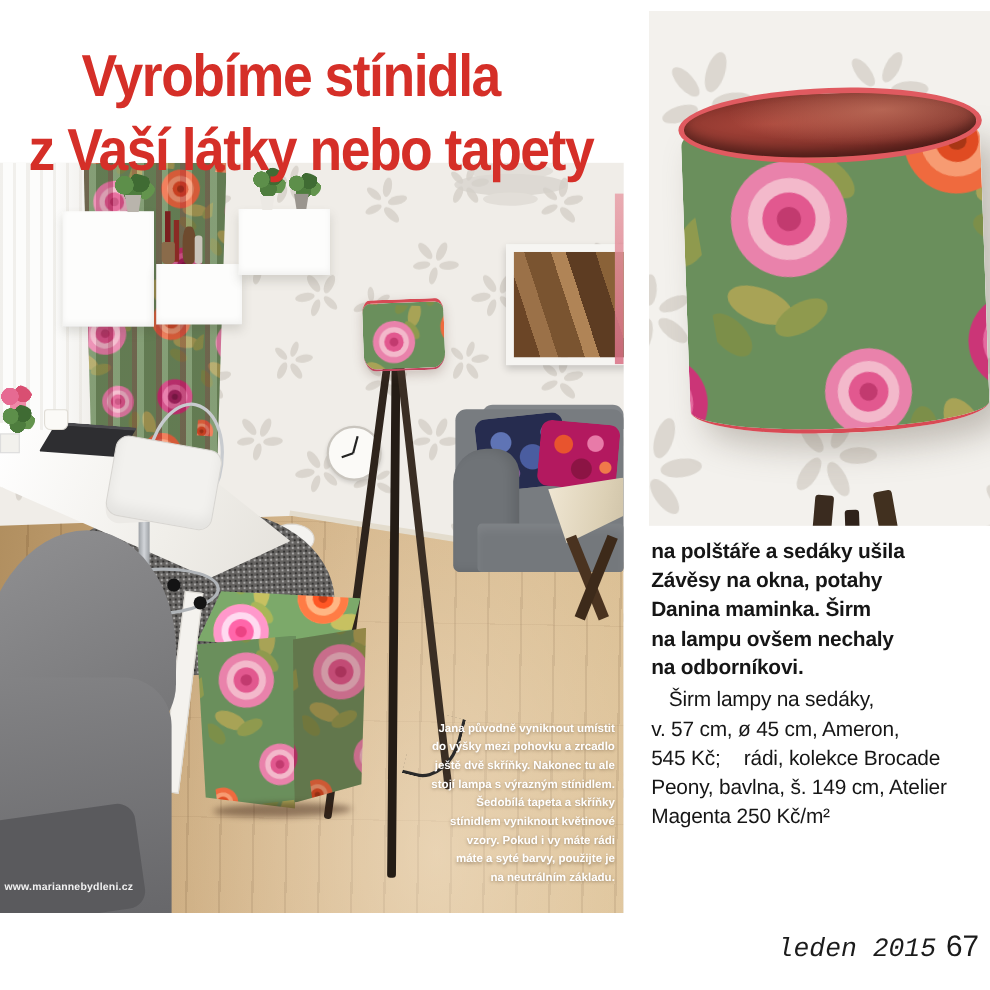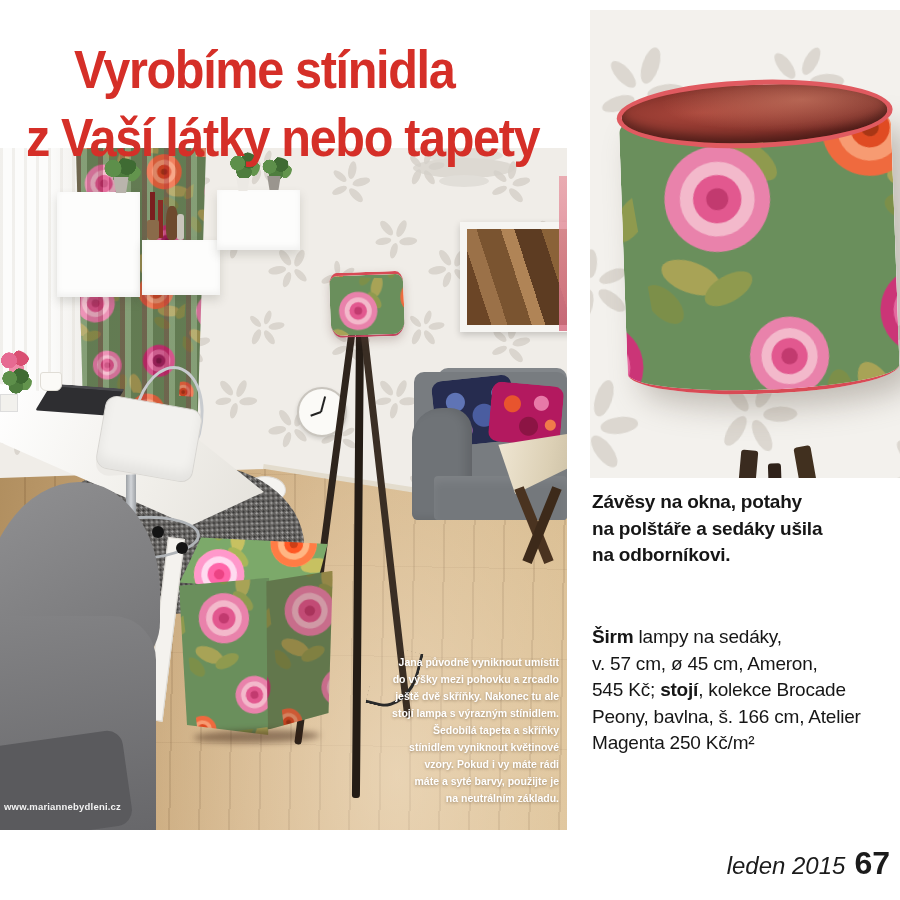--- a/index.html
+++ b/index.html
@@ -153,27 +153,27 @@
                 radial-gradient(ellipse at 30% 45%,#a8453a,#7e2f28 60%,#66241e);
      box-shadow:inset 0 -6px 10px rgba(0,0,0,.35);}
   .rleg{background:#3a2b1f;transform-origin:top center;border-radius:3px;}
   .rlegA{left:126px;top:370px;width:17px;height:96px;transform:rotate(7deg);}
   .rlegB{left:152px;top:384px;width:13px;height:82px;background:#2f221a;}
   .rlegC{left:178px;top:368px;width:17px;height:92px;transform:rotate(-8deg);background:#41301f;}
 
   
   .introTxt{position:absolute;left:592px;top:489px;font-size:19px;font-weight:700;line-height:26.5px;letter-spacing:-.2px;white-space:nowrap;}
   .detailTxt{position:absolute;left:592px;top:624px;font-size:19px;font-weight:400;line-height:26.5px;letter-spacing:-.2px;white-space:nowrap;}
-  .detailTxt .b{font-weight:700;}
+  .detailTxt .b{font-weight:400;margin-left:16px;}
 
   
   .footer{position:absolute;right:10px;top:845px;display:flex;align-items:baseline;gap:9px;color:#1b1b1b;}
   .f-site{font-weight:700;font-size:21px;letter-spacing:-.3px;}
-  .f-issue{font-family:Liberation Sans, sans-serif;font-style:italic;font-size:24px;}
-  .f-page{font-weight:700;font-size:32px;}
+  .f-issue{font-family:Liberation Mono, monospace;font-style:italic;font-size:24px;}
+  .f-page{font-weight:400;font-size:27px;}
 </style>
 </head>
 <body>
 
 <svg width="0" height="0" style="position:absolute" aria-hidden="true">
 <defs>
   <g id="g-peony-pink">
         <circle r="24" fill="#e982ab"></circle>
         <circle r="17" fill="#f3b9cb"></circle>
         <circle r="11" fill="#e2588f"></circle>
@@ -383,29 +383,31 @@
       <div class="abs shadeBody">
         <svg class="fillsvg">
             <rect width="100%" height="100%" fill="url(#floralBig)"></rect>
           </svg>
       </div>
       <div class="abs shadeRim"></div>
     </div>
   </div>
 
   <div class="introTxt">
+      <div class="ln">na polštáře a sedáky ušila</div>
       <div class="ln">Závěsy na okna, potahy</div>
-      <div class="ln">na polštáře a sedáky ušila</div>
+      <div class="ln">Danina maminka. Širm</div>
+      <div class="ln">na lampu ovšem nechaly</div>
       <div class="ln">na odborníkovi.</div>
     </div>
   <div class="detailTxt">
       <div class="ln"><span class="b">Širm</span><span> lampy na sedáky,</span></div>
       <div class="ln"><span>v. 57 cm, ø 45 cm, Ameron,</span></div>
-      <div class="ln"><span>545 Kč; </span><span class="b">stojí</span><span>, kolekce Brocade</span></div>
-      <div class="ln"><span>Peony, bavlna, š. 166 cm, Atelier</span></div>
+      <div class="ln"><span>545 Kč; </span><span class="b">rádi</span><span>, kolekce Brocade</span></div>
+      <div class="ln"><span>Peony, bavlna, š. 149 cm, Atelier</span></div>
       <div class="ln"><span>Magenta 250 Kč/m²</span></div>
     </div>
 
   <div class="footer">
     <span class="f-issue">leden 2015</span>
     <span class="f-page">67</span>
   </div>
 
 </div>
 

